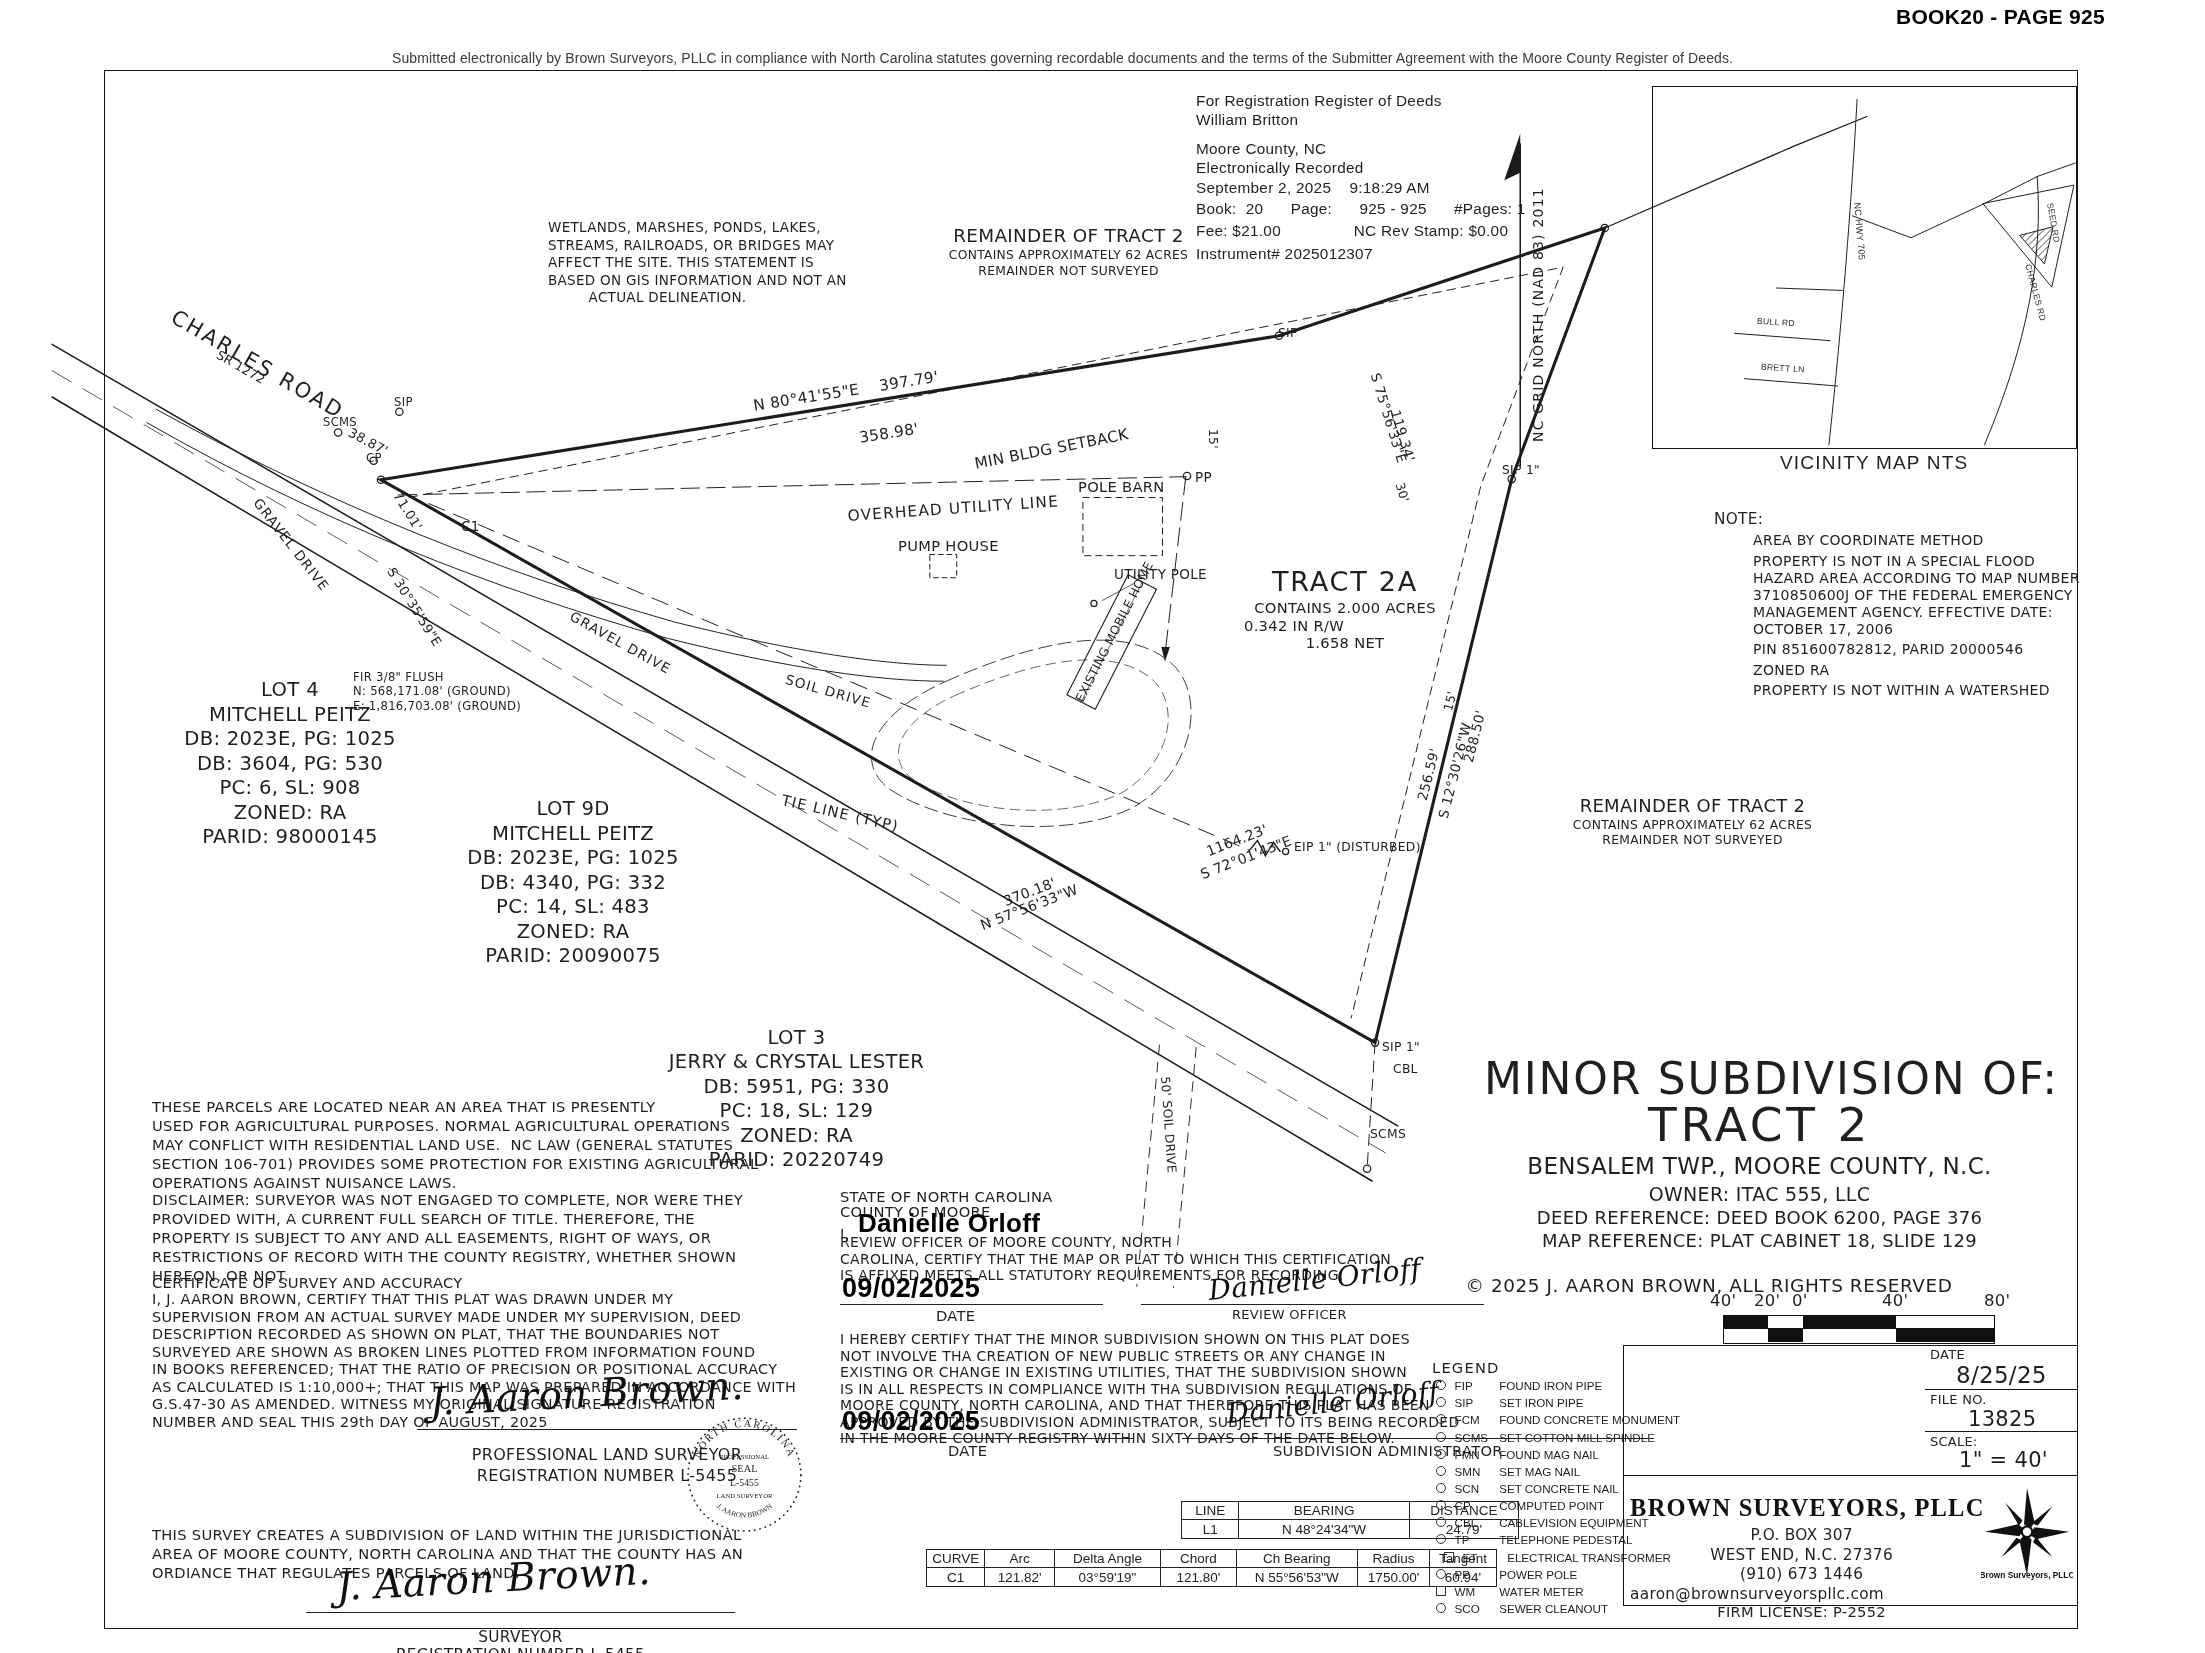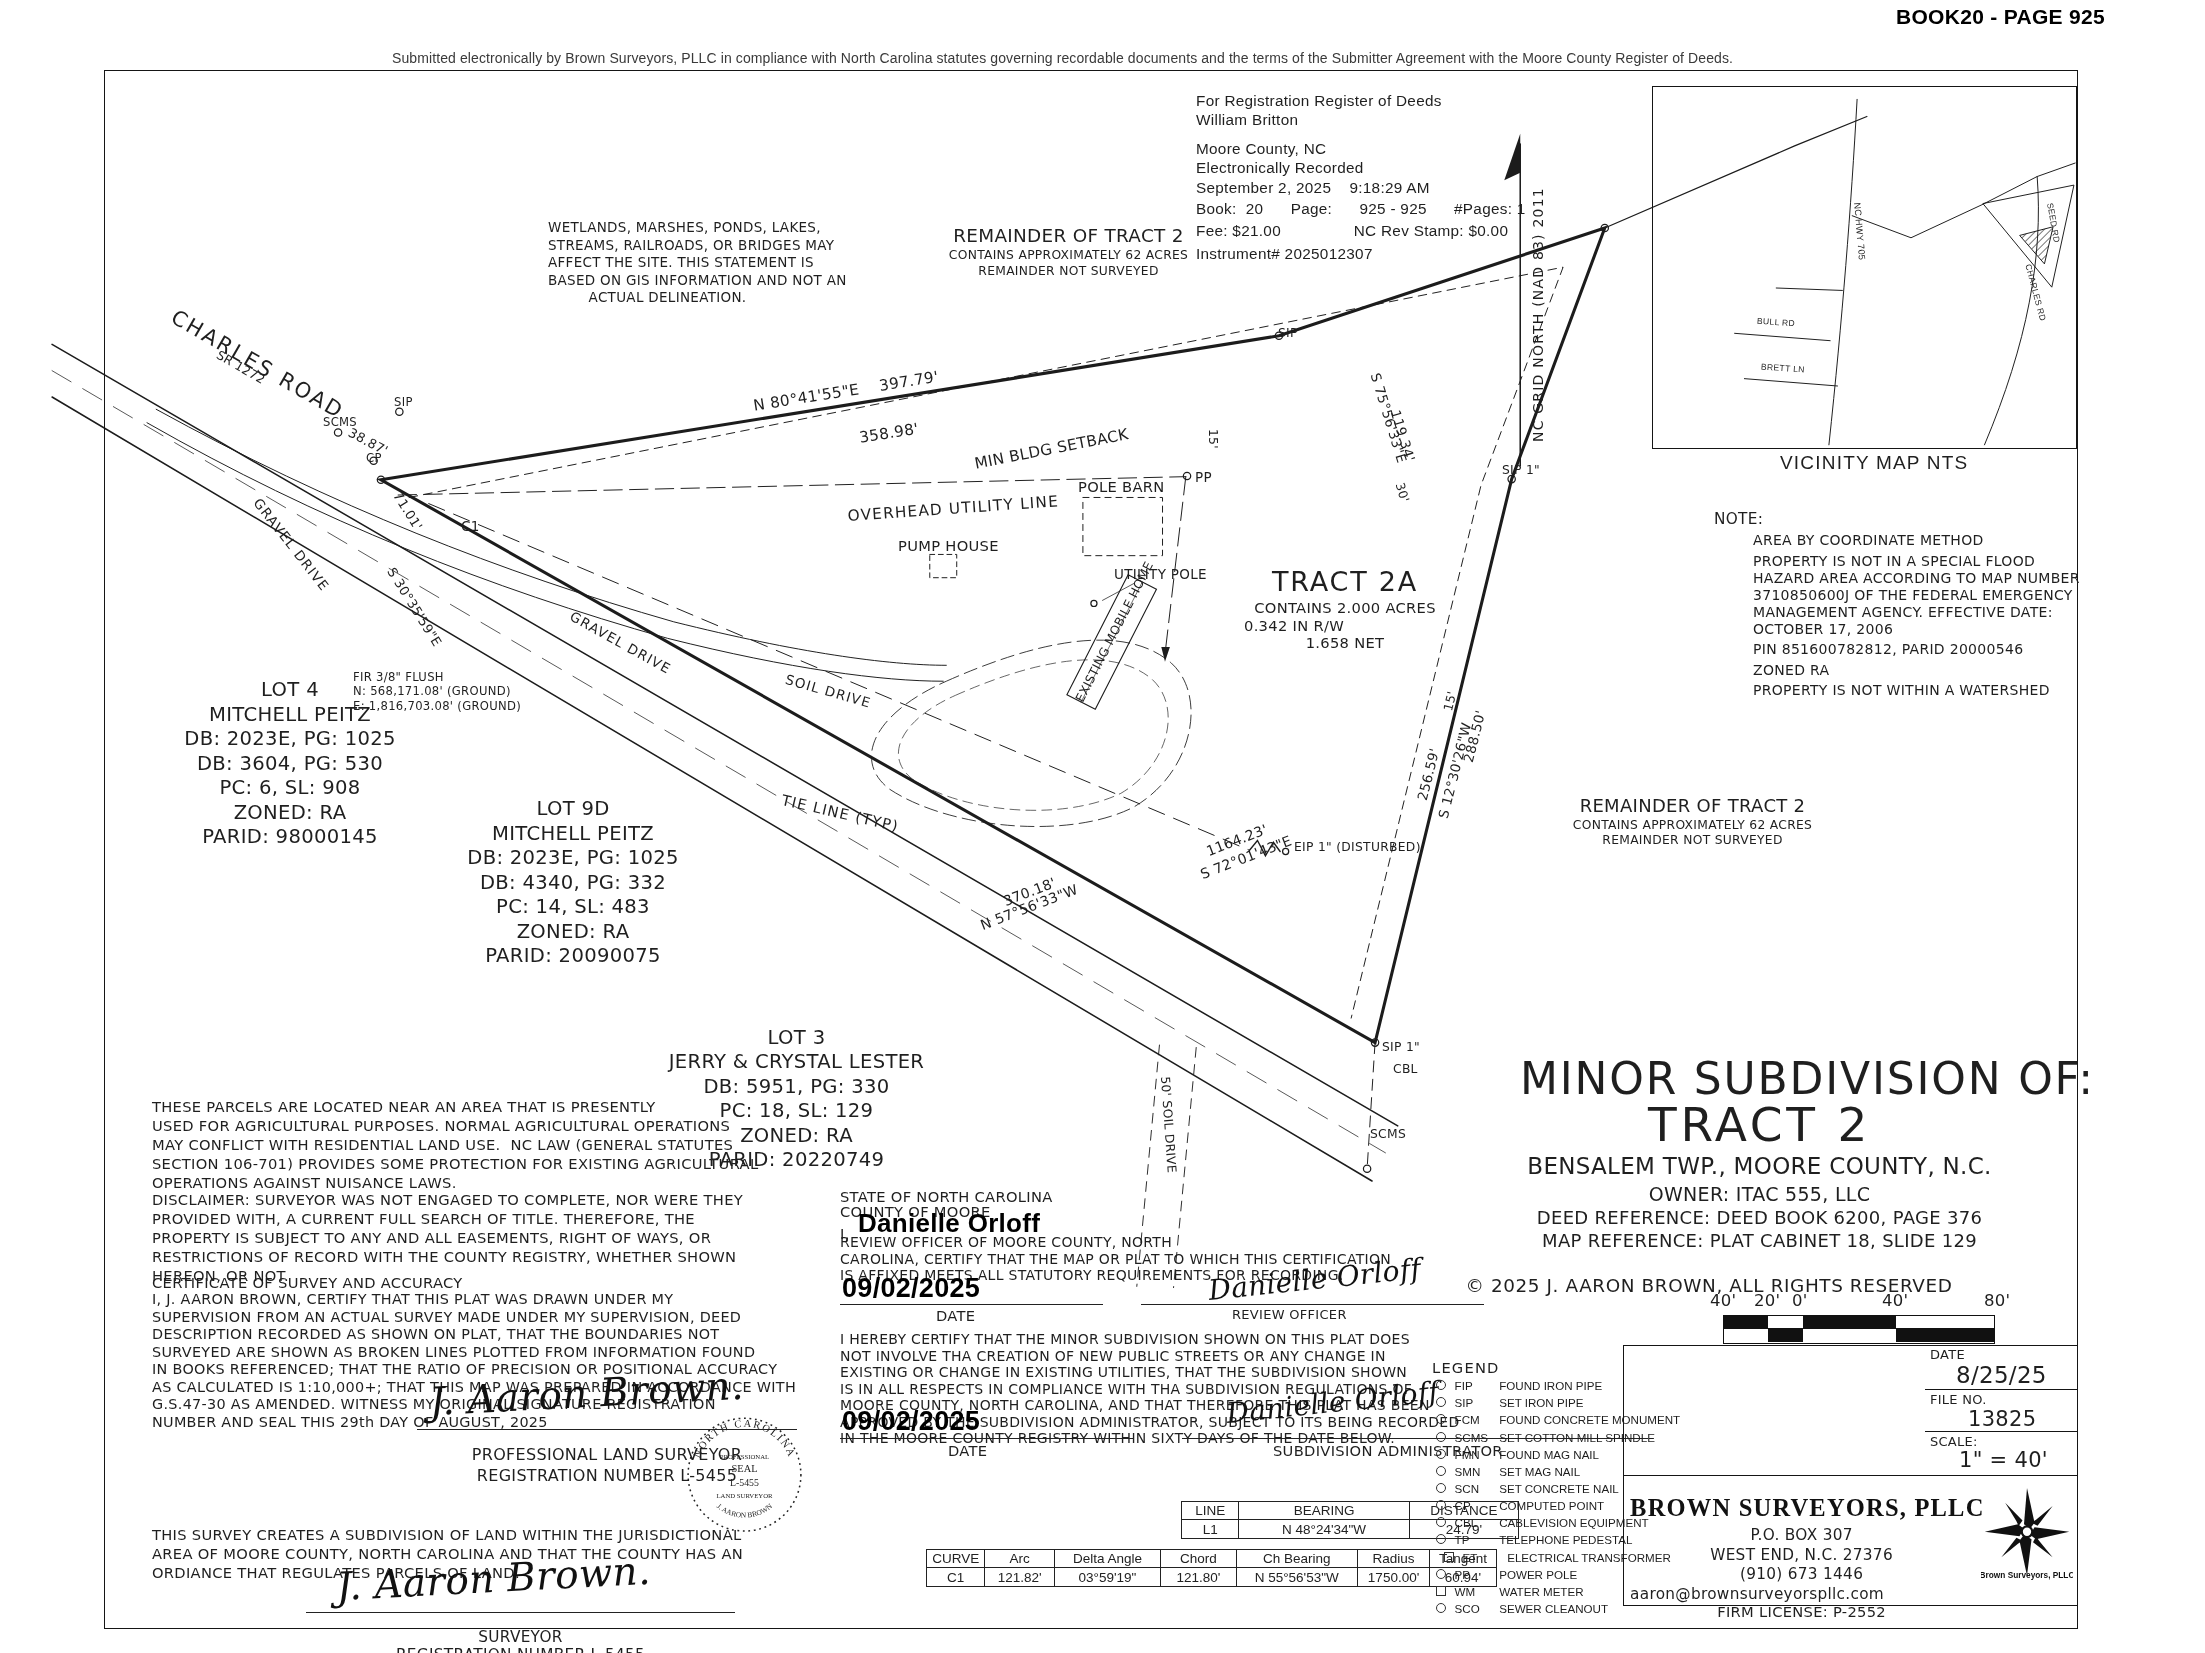--- a/index.html
+++ b/index.html
@@ -353,21 +353,21 @@
       <td>121.80'</td>
       <td>N 55°56'53"W</td>
       <td>1750.00'</td>
       <td>60.94'</td>
     </tr>
   </tbody>
     </table>
 </div>
 
 <div>
-  <div class="t cad ctr" style="left:1520px;top:1041px;width:551px;font-size:44px;letter-spacing:1.8px;text-align:center;">MINOR SUBDIVISION OF:</div>
+  <div class="t cad ctr" style="left:1484px;top:1041px;width:551px;font-size:44px;letter-spacing:1.8px;text-align:center;">MINOR SUBDIVISION OF:</div>
   <div class="t cad ctr" style="left:1484px;top:1085px;width:551px;font-size:47px;letter-spacing:3.7px;text-align:center;">TRACT 2</div>
   <div class="t cad ctr" style="left:1484px;top:1141px;width:551px;font-size:23px;text-align:center;">BENSALEM TWP., MOORE COUNTY, N.C.</div>
   <div class="t cad ctr" style="left:1484px;top:1171px;width:551px;font-size:19px;text-align:center;">OWNER: ITAC 555, LLC</div>
   <div class="t cad ctr" style="left:1484px;top:1195px;width:551px;font-size:18px;text-align:center;">DEED REFERENCE: DEED BOOK 6200, PAGE 376</div>
   <div class="t cad ctr" style="left:1484px;top:1218px;width:551px;font-size:18px;text-align:center;">MAP REFERENCE: PLAT CABINET 18, SLIDE 129</div>
 </div>
 
 <div class="t cad ctr" style="left:1464px;top:1263px;width:490px;font-size:18.4px;text-align:center;letter-spacing:0.6px;">© 2025 J. AARON BROWN, ALL RIGHTS RESERVED</div>
 <div>
   <div class="t cad" style="left:1710px;top:1291px;font-size:16.5px;">40'</div>

